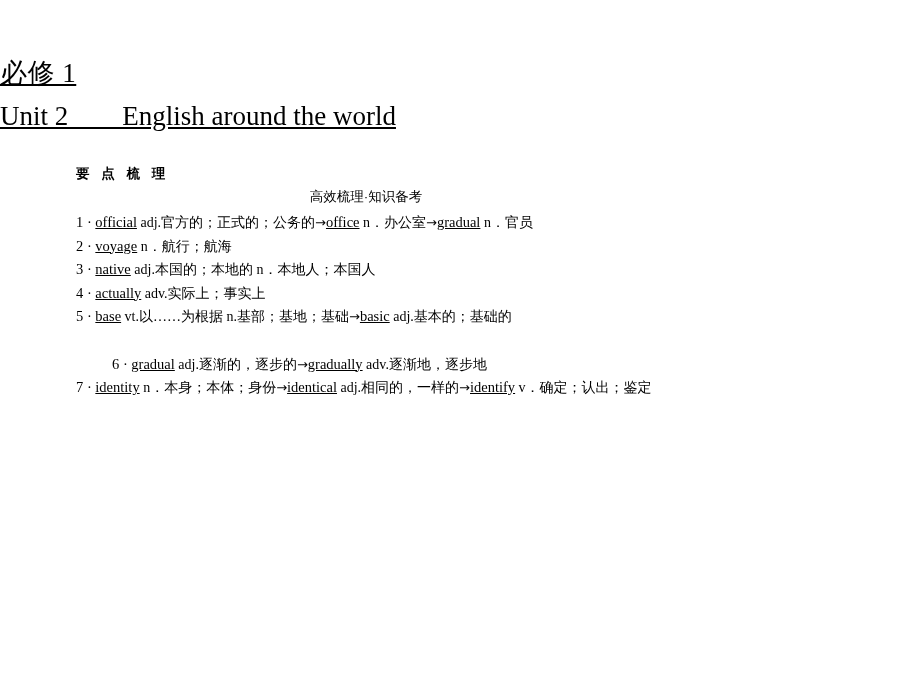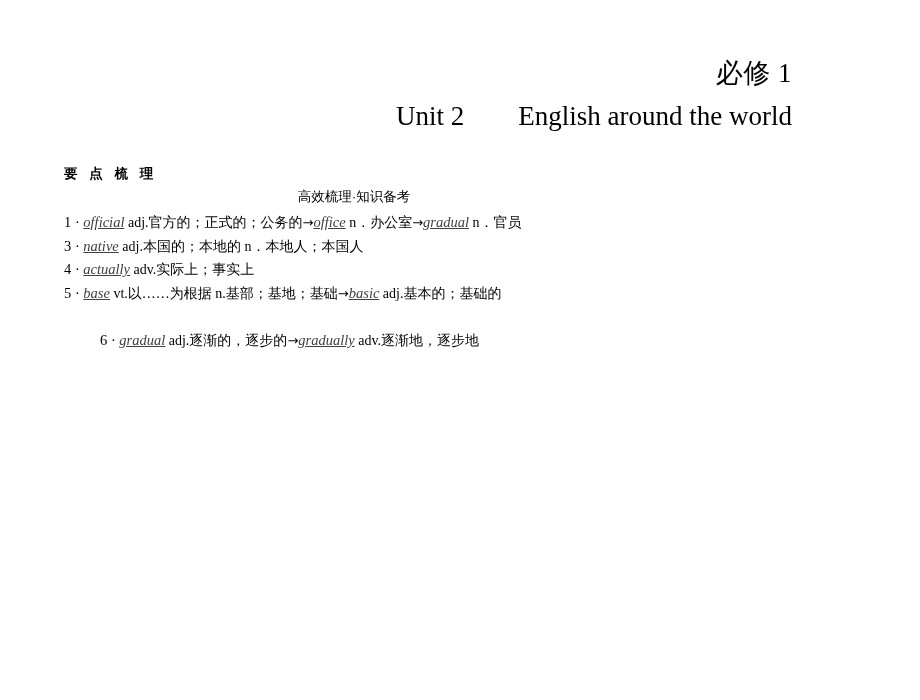--- a/index.html
+++ b/index.html
@@ -22,21 +22,22 @@
     height: 700px;
     box-sizing: border-box;
   }
 
   
   .title-block {
     position: absolute;
     left: 0;
     top: 56px;
     width: 792px;
-    text-align: right;
+    text-align: left;
+    text-decoration: underline;
   }
   .title-main {
     font-family: "Liberation Serif", "DejaVu Serif", serif;
     font-size: 27px;
     line-height: 34px;
     letter-spacing: 0.5px;
     color: #000;
     white-space: pre;
   }
   .title-sub {
@@ -44,21 +45,21 @@
     font-size: 27px;
     line-height: 40px;
     color: #000;
     white-space: pre;
     margin-top: 6px;
   }
 
   
   .content {
     position: absolute;
-    left: 64px;
+    left: 76px;
     top: 163px;
     width: 580px;
   }
 
   .heading-main {
     font-family: "Liberation Sans", "DejaVu Sans", sans-serif;
     font-size: 13.5px;
     font-weight: bold;
     letter-spacing: 4px;
     line-height: 22px;
@@ -99,25 +100,24 @@
   .word-item.gap-before {
     margin-top: 24px;
     margin-left: 36px;
   }
 
   .num {
     font-family: "Liberation Serif", "DejaVu Serif", serif;
   }
 
   .kw {
-    color: #404040;
+    color: #000000;
     text-decoration: underline;
     text-underline-offset: 1px;
     font-family: "Liberation Serif", "DejaVu Serif", serif;
-    font-style: italic;
   }
 
   .cn {
     font-family: Liberation Serif, serif;
     font-size: 14px;
   }
 
   .arrow {
     font-family: "DejaVu Sans", sans-serif;
     font-size: 13px;
@@ -135,20 +135,22 @@
 
   <div class="content">
 
     <div class="heading-main">要 点 梳 理</div>
 
     <div class="heading-sub">高效梳理·知识备考</div>
 
 
     <div class="word-list" id="word-list">
         <div class="word-item"><span class="num">1</span><span class="num"> · </span><span class="kw">official</span><span class="cn"> adj.官方的；正式的；公务的</span><span class="arrow">→</span><span class="kw">office</span><span class="cn"> n．办公室</span><span class="arrow">→</span><span class="kw">gradual</span><span class="cn"> n．官员</span></div>
+        <div class="word-item"><span class="num">2</span><span class="num"> · </span><span class="kw">voyage</span><span class="cn"> n．航行；航海</span></div>
         <div class="word-item"><span class="num">3</span><span class="num"> · </span><span class="kw">native</span><span class="cn"> adj.本国的；本地的 n．本地人；本国人</span></div>
         <div class="word-item"><span class="num">4</span><span class="num"> · </span><span class="kw">actually</span><span class="cn"> adv.实际上；事实上</span></div>
         <div class="word-item"><span class="num">5</span><span class="num"> · </span><span class="kw">base</span><span class="cn"> vt.以……为根据 n.基部；基地；基础</span><span class="arrow">→</span><span class="kw">basic</span><span class="cn"> adj.基本的；基础的</span></div>
         <div class="word-item gap-before"><span class="num">6</span><span class="num"> · </span><span class="kw">gradual</span><span class="cn"> adj.逐渐的，逐步的</span><span class="arrow">→</span><span class="kw">gradually</span><span class="cn"> adv.逐渐地，逐步地</span></div>
+        <div class="word-item"><span class="num">7</span><span class="num"> · </span><span class="kw">identity</span><span class="cn"> n．本身；本体；身份</span><span class="arrow">→</span><span class="kw">identical</span><span class="cn"> adj.相同的，一样的</span><span class="arrow">→</span><span class="kw">identify</span><span class="cn"> v．确定；认出；鉴定</span></div>
       </div>
 
   </div>
 </div>
 
 </body></html>

